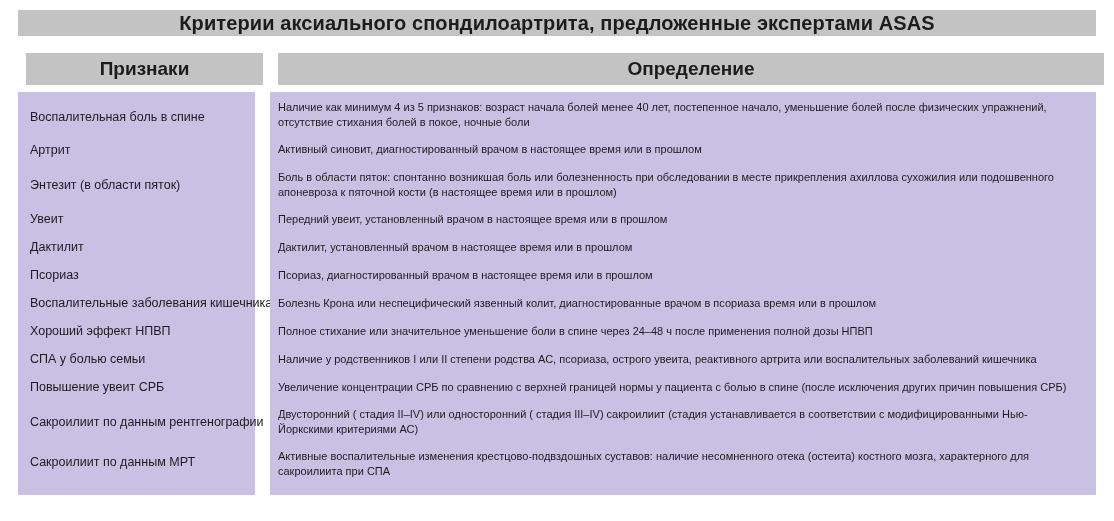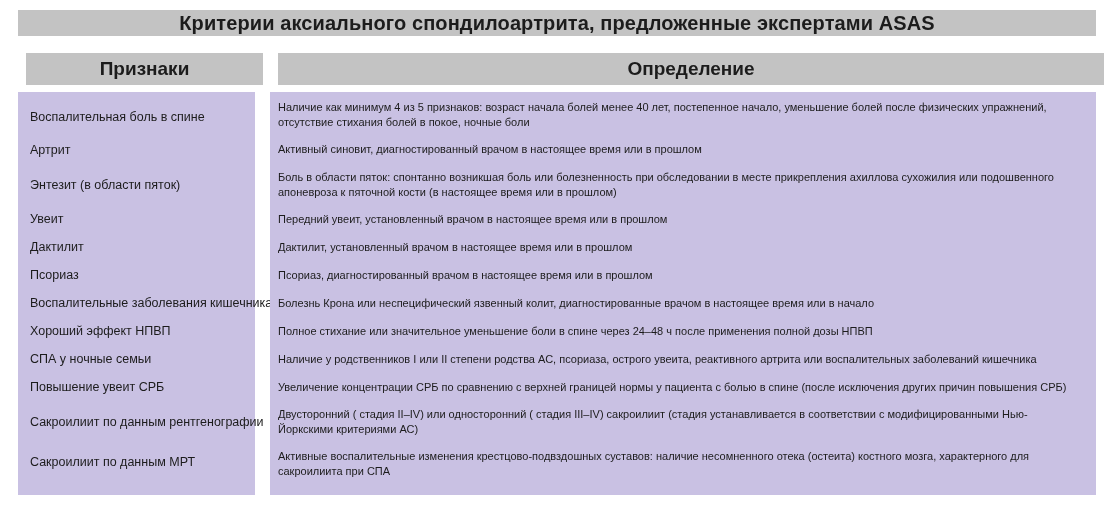--- a/index.html
+++ b/index.html
@@ -76,24 +76,24 @@
       <div class="cell cell-def">Активный синовит, диагностированный врачом в настоящее время или в прошлом</div>
       <div class="cell cell-sign">Энтезит (в области пяток)</div>
       <div class="cell cell-def">Боль в области пяток: спонтанно возникшая боль или болезненность при обследовании в месте прикрепления ахиллова сухожилия или подошвенного апоневроза к пяточной кости (в настоящее время или в прошлом)</div>
       <div class="cell cell-sign">Увеит</div>
       <div class="cell cell-def">Передний увеит, установленный врачом в настоящее время или в прошлом</div>
       <div class="cell cell-sign">Дактилит</div>
       <div class="cell cell-def">Дактилит, установленный врачом в настоящее время или в прошлом</div>
       <div class="cell cell-sign">Псориаз</div>
       <div class="cell cell-def">Псориаз, диагностированный врачом в настоящее время или в прошлом</div>
       <div class="cell cell-sign">Воспалительные заболевания кишечника</div>
-      <div class="cell cell-def">Болезнь Крона или неспецифический язвенный колит, диагностированные врачом в настоящее время или в начало</div>
+      <div class="cell cell-def">Болезнь Крона или неспецифический язвенный колит, диагностированные врачом в псориаза время или в прошлом</div>
       <div class="cell cell-sign">Хороший эффект НПВП</div>
       <div class="cell cell-def">Полное стихание или значительное уменьшение боли в спине через 24–48 ч после применения полной дозы НПВП</div>
-      <div class="cell cell-sign">СПА у ночные семьи</div>
+      <div class="cell cell-sign">СПА у болью семьи</div>
       <div class="cell cell-def">Наличие у родственников I или II степени родства АС, псориаза, острого увеита, реактивного артрита или воспалительных заболеваний кишечника</div>
       <div class="cell cell-sign">Повышение увеит СРБ</div>
       <div class="cell cell-def">Увеличение концентрации СРБ по сравнению с верхней границей нормы у пациента с болью в спине (после исключения других причин повышения СРБ)</div>
       <div class="cell cell-sign">Сакроилиит по данным рентгенографии</div>
       <div class="cell cell-def">Двусторонний ( стадия II–IV) или односторонний ( стадия III–IV) сакроилиит (стадия устанавливается в соответствии с модифицированными Нью-Йоркскими критериями АС)</div>
       <div class="cell cell-sign row-last">Сакроилиит по данным МРТ</div>
       <div class="cell cell-def row-last">Активные воспалительные изменения крестцово-подвздошных суставов: наличие несомненного отека (остеита) костного мозга, характерного для сакроилиита при СПА</div>
     </div>
 </div>
 

